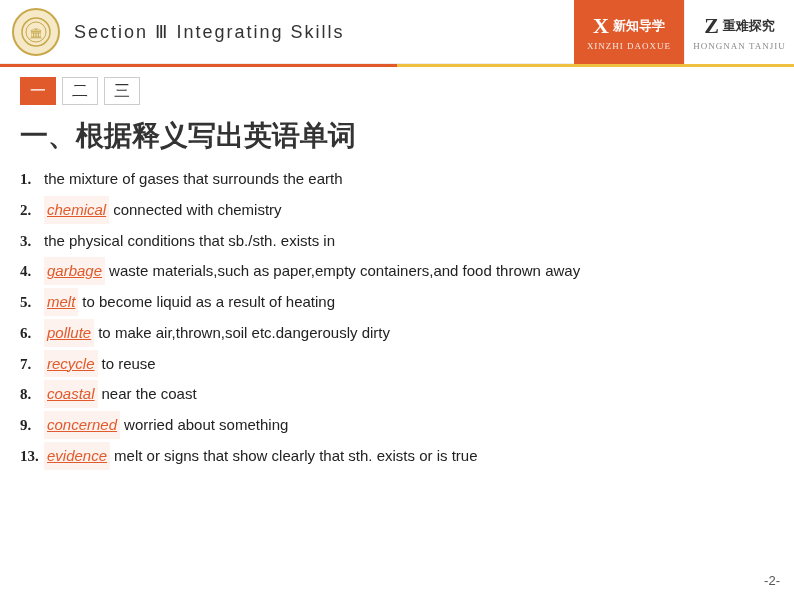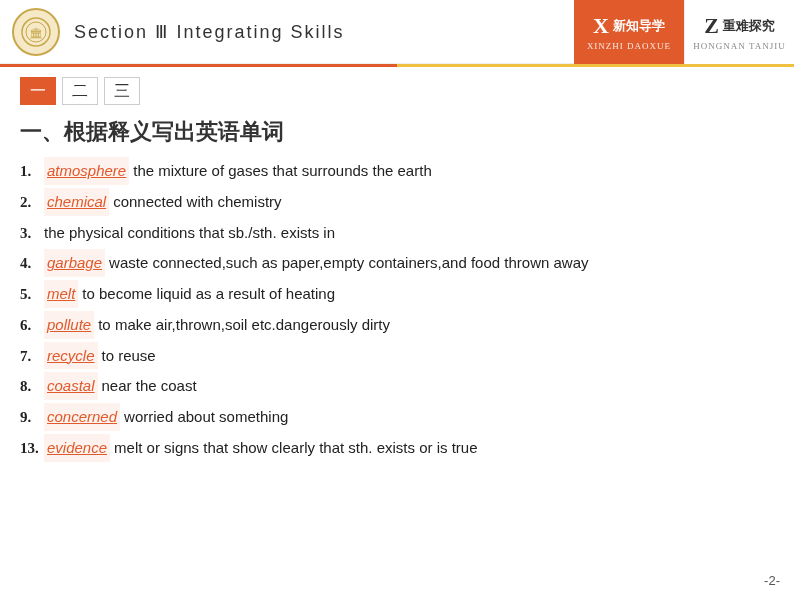--- a/index.html
+++ b/index.html
@@ -118,21 +118,21 @@
       color: #333;
     }
     .tab.active {
       background: #e05a2b;
       color: #fff;
       border-color: #e05a2b;
     }
 
     
     .section-title {
-      font-size: 22px;
+      font-size: 28px;
       font-weight: bold;
       color: #333;
       padding: 6px 20px 10px 20px;
       font-family: "SimHei", "STHeiti", sans-serif;
     }
 
     
     .content {
       padding: 0 20px;
       font-size: 15px;
@@ -221,39 +221,38 @@
   <div class="tab">二</div>
   <div class="tab">三</div>
 </div>
 
 <div class="section-title">一、根据释义写出英语单词</div>
 
 <div class="content">
 
   <div class="item">
     <span class="item-num">1.</span>
-    <span class="answer">atmosphere</span>
     <span class="desc">the mixture of gases that surrounds the earth</span>
   </div>
 
   <div class="item">
     <span class="item-num">2.</span>
     <span class="answer">chemical</span>
     <span class="desc">connected with chemistry</span>
   </div>
 
   <div class="item">
     <span class="item-num">3.</span>
     <span class="desc">the physical conditions that sb./sth. exists in</span>
   </div>
 
   <div class="item">
     <span class="item-num">4.</span>
     <span class="answer">garbage</span>
-    <span class="desc">waste connected,such as paper,empty containers,and food thrown away</span>
+    <span class="desc">waste materials,such as paper,empty containers,and food thrown away</span>
   </div>
 
   <div class="item">
     <span class="item-num">5.</span>
     <span class="answer">melt</span>
     <span class="desc">to become liquid as a result of heating</span>
   </div>
 
   <div class="item">
     <span class="item-num">6.</span>

